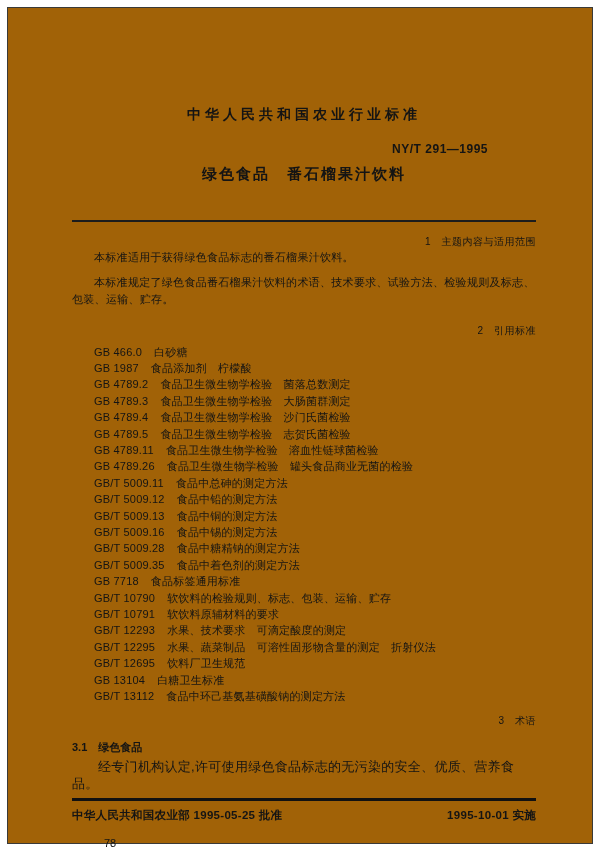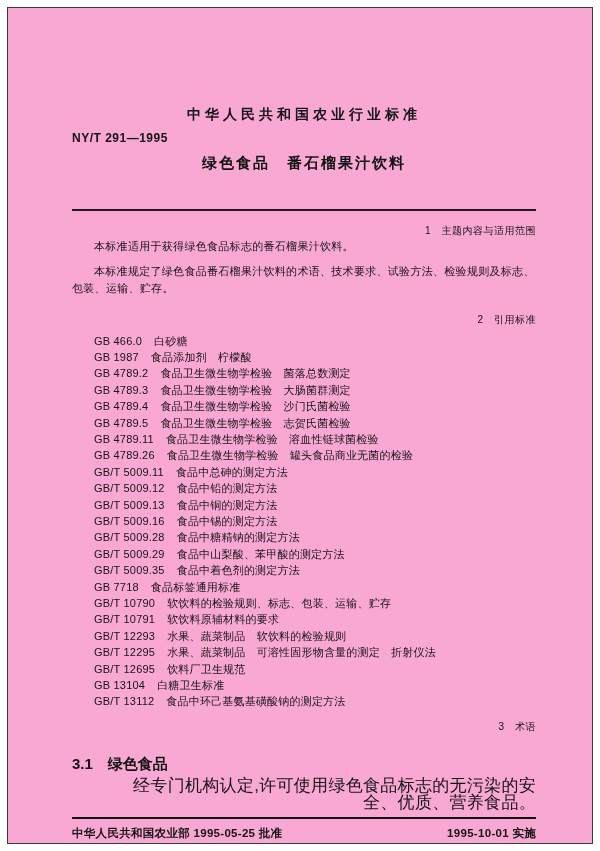--- a/index.html
+++ b/index.html
@@ -7,33 +7,34 @@
   body {
     background:#ffffff;
     font-family:"Liberation Sans","DejaVu Sans",sans-serif;
     color:#141414;
     position:relative;
     overflow:hidden;
   }
   .page {
     position:absolute; inset:7px;
     border:1px solid #3a3a38;
-    background:#f9a8d4;
+    background:#a16207;
   }
   .inner { padding:0 56px 0 64px; }
 
   .std-type {
     margin-top:98px;
     text-align:center;
     font-size:14px;
     font-weight:bold;
     letter-spacing:4px;
   }
   .std-number {
-    margin-top:7px;
+    margin-top:18px;
+    text-align:right;
     padding-right:48px;
     font-size:12px;
     font-weight:bold;
     letter-spacing:0.5px;
   }
   .doc-title {
     margin-top:9px;
     text-align:center;
     font-size:15px;
     font-weight:bold;
@@ -67,49 +68,48 @@
     display:flex;
     font-size:11px;
     line-height:16.4px;
     white-space:nowrap;
     letter-spacing:0.2px;
   }
   .ref-code { margin-right:12px; }
 
   .sec3-heading { margin-top:10px; }
   .sub-heading {
-    margin-top:21px;
-    font-size:15px;
+    margin-top:12px;
+    font-size:11px;
     font-weight:bold;
   }
   .definition {
     margin-top:3px;
-    font-size:17px;
+    font-size:13px;
     line-height:17px;
     text-indent:2em;
     letter-spacing:0.3px;
-    text-align:right;
   }
 
   .footer-rule {
     margin-top:6px;
     height:2.5px;
     background:#111;
   }
   .footer-row {
     margin-top:7px;
     display:flex;
     justify-content:space-between;
     font-size:11.5px;
     font-weight:bold;
     letter-spacing:0.3px;
   }
   .page-number {
     margin-top:14px;
-    margin-left:22px;
+    margin-left:32px;
     font-size:11px;
   }
 </style>
 </head>
 <body>
 
 <div class="page">
   <div class="inner">
 
     <div class="std-type">中华人民共和国农业行业标准</div>
@@ -189,24 +189,20 @@
         <div class="ref-item">
           <span class="ref-code">GB/T 5009.16</span>
           <span class="ref-title">食品中锡的测定方法</span>
         </div>
 
         <div class="ref-item">
           <span class="ref-code">GB/T 5009.28</span>
           <span class="ref-title">食品中糖精钠的测定方法</span>
         </div>
 
-        <div class="ref-item">
-          <span class="ref-code">GB/T 5009.29</span>
-          <span class="ref-title">食品中山梨酸、苯甲酸的测定方法</span>
-        </div>
 
         <div class="ref-item">
           <span class="ref-code">GB/T 5009.35</span>
           <span class="ref-title">食品中着色剂的测定方法</span>
         </div>
 
         <div class="ref-item">
           <span class="ref-code">GB 7718</span>
           <span class="ref-title">食品标签通用标准</span>
         </div>
@@ -216,21 +212,21 @@
           <span class="ref-title">软饮料的检验规则、标志、包装、运输、贮存</span>
         </div>
 
         <div class="ref-item">
           <span class="ref-code">GB/T 10791</span>
           <span class="ref-title">软饮料原辅材料的要求</span>
         </div>
 
         <div class="ref-item">
           <span class="ref-code">GB/T 12293</span>
-          <span class="ref-title">水果、蔬菜制品　软饮料的检验规则</span>
+          <span class="ref-title">水果、技术要求　可滴定酸度的测定</span>
         </div>
 
         <div class="ref-item">
           <span class="ref-code">GB/T 12295</span>
           <span class="ref-title">水果、蔬菜制品　可溶性固形物含量的测定　折射仪法</span>
         </div>
 
         <div class="ref-item">
           <span class="ref-code">GB/T 12695</span>
           <span class="ref-title">饮料厂卫生规范</span>

